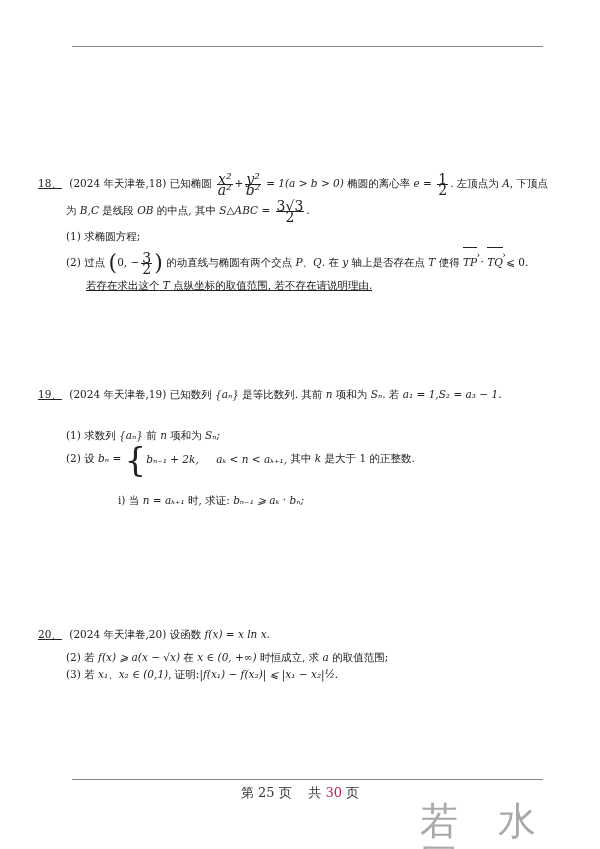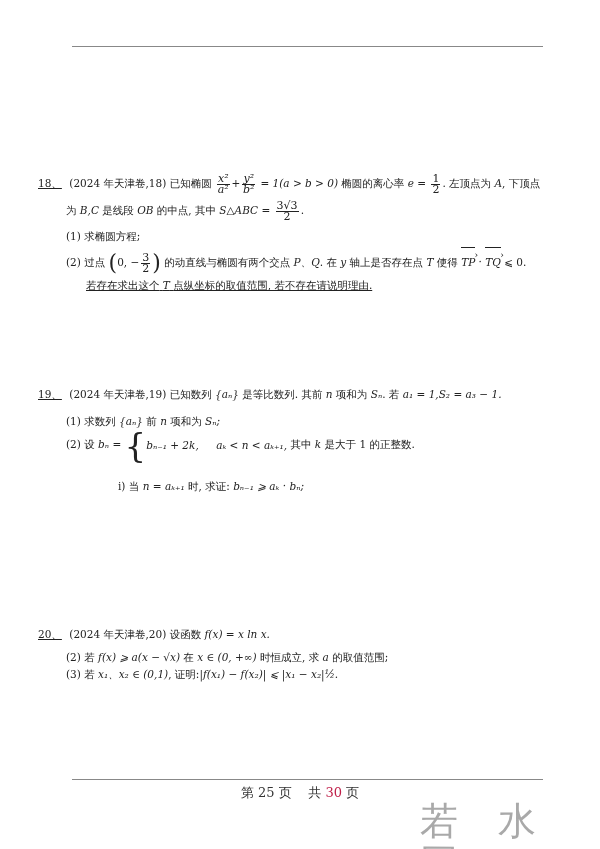--- a/index.html
+++ b/index.html
@@ -7,21 +7,21 @@
          font-family:"DejaVu Serif", "Liberation Serif", serif; color:#222; }
   .rule { position:absolute; left:72px; width:471px; height:1px; background:#888; }
   .rule.top { top:46px; }
   .rule.bottom { top:779px; }
   .q { position:absolute; left:38px; width:530px; font-size:10.5px; line-height:17px; }
   .line { position:relative; white-space:nowrap; }
   .num { display:inline-block; width:28px;text-decoration:underline; }
   .indent { padding-left:28px; }
   .sub { padding-left:42px; }
   .i { font-style:italic; }
-  .frac { display:inline-block; vertical-align:middle; text-align:center; font-size:11px; line-height:10px; margin:0 2px; }
+  .frac { display:inline-block; vertical-align:middle; text-align:center; font-size:14px; line-height:10px; margin:0 2px; }
   .frac span { display:block; }
   .frac .n { border-bottom:1px solid #222; padding:0 1px; }
   .bigp { font-size:22px; vertical-align:middle; line-height:0; }
   .brace { font-size:34px; vertical-align:middle; line-height:0; font-weight:200; }
   .cases { display:inline-block; vertical-align:middle; line-height:18px; }
   .cases div { white-space:nowrap; }
   .c1 { display:inline-block; width:70px; }
   .vec { position:relative; display:inline-block; font-style:italic; }
   .vec::before { content:""; position:absolute; left:0; right:0; top:0px; border-top:1px solid #222; }
   .vec::after { content:"›"; position:absolute; right:-3px; top:-7px; font-size:9px; font-style:normal; }
@@ -89,21 +89,21 @@
     <span class="num">19、</span>
     <span>(2024 年天津卷,19)</span>
     <span>已知数列</span>
     <span class="i">{aₙ}</span>
     <span>是等比数列. 其前</span>
     <span class="i">n</span>
     <span>项和为</span>
     <span class="i">Sₙ</span><span>. 若</span>
     <span class="i">a₁ = 1,S₂ = a₃ − 1.</span>
   </div>
-  <div class="line indent" style="margin-top:10px;">
+  <div class="line indent" style="margin-top:24px;">
     <span>(1)</span>
     <span>求数列</span>
     <span class="i">{aₙ}</span>
     <span>前</span>
     <span class="i">n</span>
     <span>项和为</span>
     <span class="i">Sₙ;</span>
   </div>
   <div class="line indent" style="margin-top:6px; height:40px;">
     <span>(2)</span>

